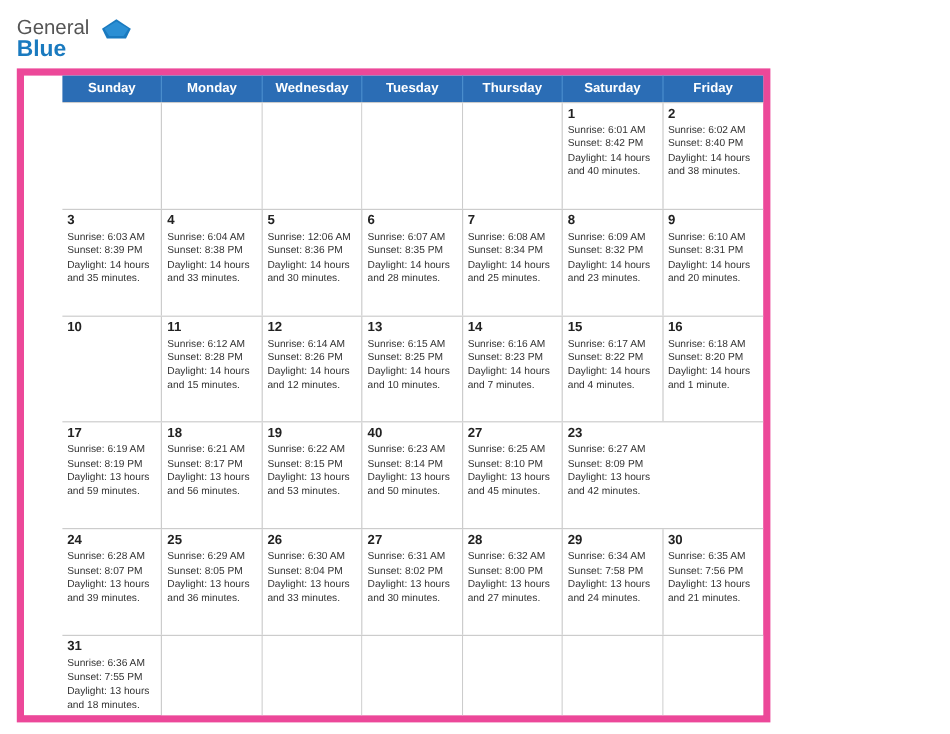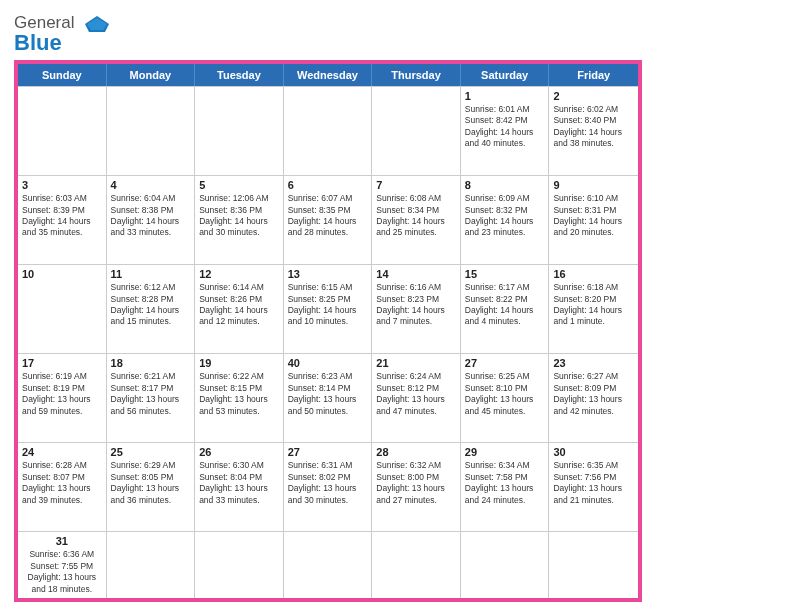--- a/index.html
+++ b/index.html
@@ -40,21 +40,22 @@
     }
     .location {
       font-size: 13px;
       color: #444;
       margin-top: 2px;
     }
     .calendar {
       flex: 1;
       display: flex;
       flex-direction: column;
-      border: 4px solid #ec4899;
+      border: 6px solid #ec4899;
+      padding-left: 32px;
     }
     .cal-header {
       display: grid;
       grid-template-columns: repeat(7, 1fr);
       background: #2b6db5;
     }
     .cal-header-cell {
       color: #fff;
       font-size: 11px;
       font-weight: bold;
@@ -93,51 +94,50 @@
       margin-bottom: 2px;
     }
     .day-info {
       font-size: 8.5px;
       line-height: 1.35;
       color: #333;
     }
     .last-row {
       flex: 0 0 auto;
       min-height: 60px;
-      text-align: center;
     }
   </style>
 </head>
 <body>
 
 <div class="page">
   <div class="header">
     <div class="logo">
       <div>
         <div style="font-size:17px;color:#555;line-height:1;">General
           <svg width="32" height="20" viewBox="0 0 32 20" style="display:inline-block;vertical-align:middle;margin-left:2px;">
             <polygon points="16,2 28,10 24,18 8,18 4,10" fill="#1a7abf"></polygon>
             <polygon points="16,4 26,10 22,16 10,16 6,10" fill="#2b8fd4"></polygon>
           </svg>
         </div>
-        <div style="font-size:22px;color:#1a7abf;font-weight:bold;line-height:1;margin-top:-2px;">Blue</div>
+        <div style="font-size:19px;color:#1a7abf;font-weight:bold;line-height:1;margin-top:-2px;">Blue</div>
       </div>
     </div>
     <div class="title-block">
       <div class="month-year"></div>
       <div class="location"></div>
     </div>
   </div>
 
   <div class="calendar">
     <div class="cal-header">
     <div class="cal-header-cell">Sunday</div>
         <div class="cal-header-cell">Monday</div>
+        <div class="cal-header-cell">Wednesday</div>
         <div class="cal-header-cell">Tuesday</div>
-        <div class="cal-header-cell">Wednesday</div>
         <div class="cal-header-cell">Thursday</div>
         <div class="cal-header-cell">Saturday</div>
         <div class="cal-header-cell">Friday</div>
       </div>
     <div class="cal-body">
     <div class="cal-row">
           <div class="cal-cell empty"></div>
           <div class="cal-cell empty"></div>
           <div class="cal-cell empty"></div>
           <div class="cal-cell empty"></div>
@@ -278,27 +278,20 @@
 and 53 minutes.</div>
           </div>
           <div class="cal-cell">
             <span class="day-num">40</span>
             <div class="day-info">Sunrise: 6:23 AM
 Sunset: 8:14 PM
 Daylight: 13 hours
 and 50 minutes.</div>
           </div>
           <div class="cal-cell">
-            <span class="day-num">21</span>
-            <div class="day-info">Sunrise: 6:24 AM
-Sunset: 8:12 PM
-Daylight: 13 hours
-and 47 minutes.</div>
-          </div>
-          <div class="cal-cell">
             <span class="day-num">27</span>
             <div class="day-info">Sunrise: 6:25 AM
 Sunset: 8:10 PM
 Daylight: 13 hours
 and 45 minutes.</div>
           </div>
           <div class="cal-cell">
             <span class="day-num">23</span>
             <div class="day-info">Sunrise: 6:27 AM
 Sunset: 8:09 PM

